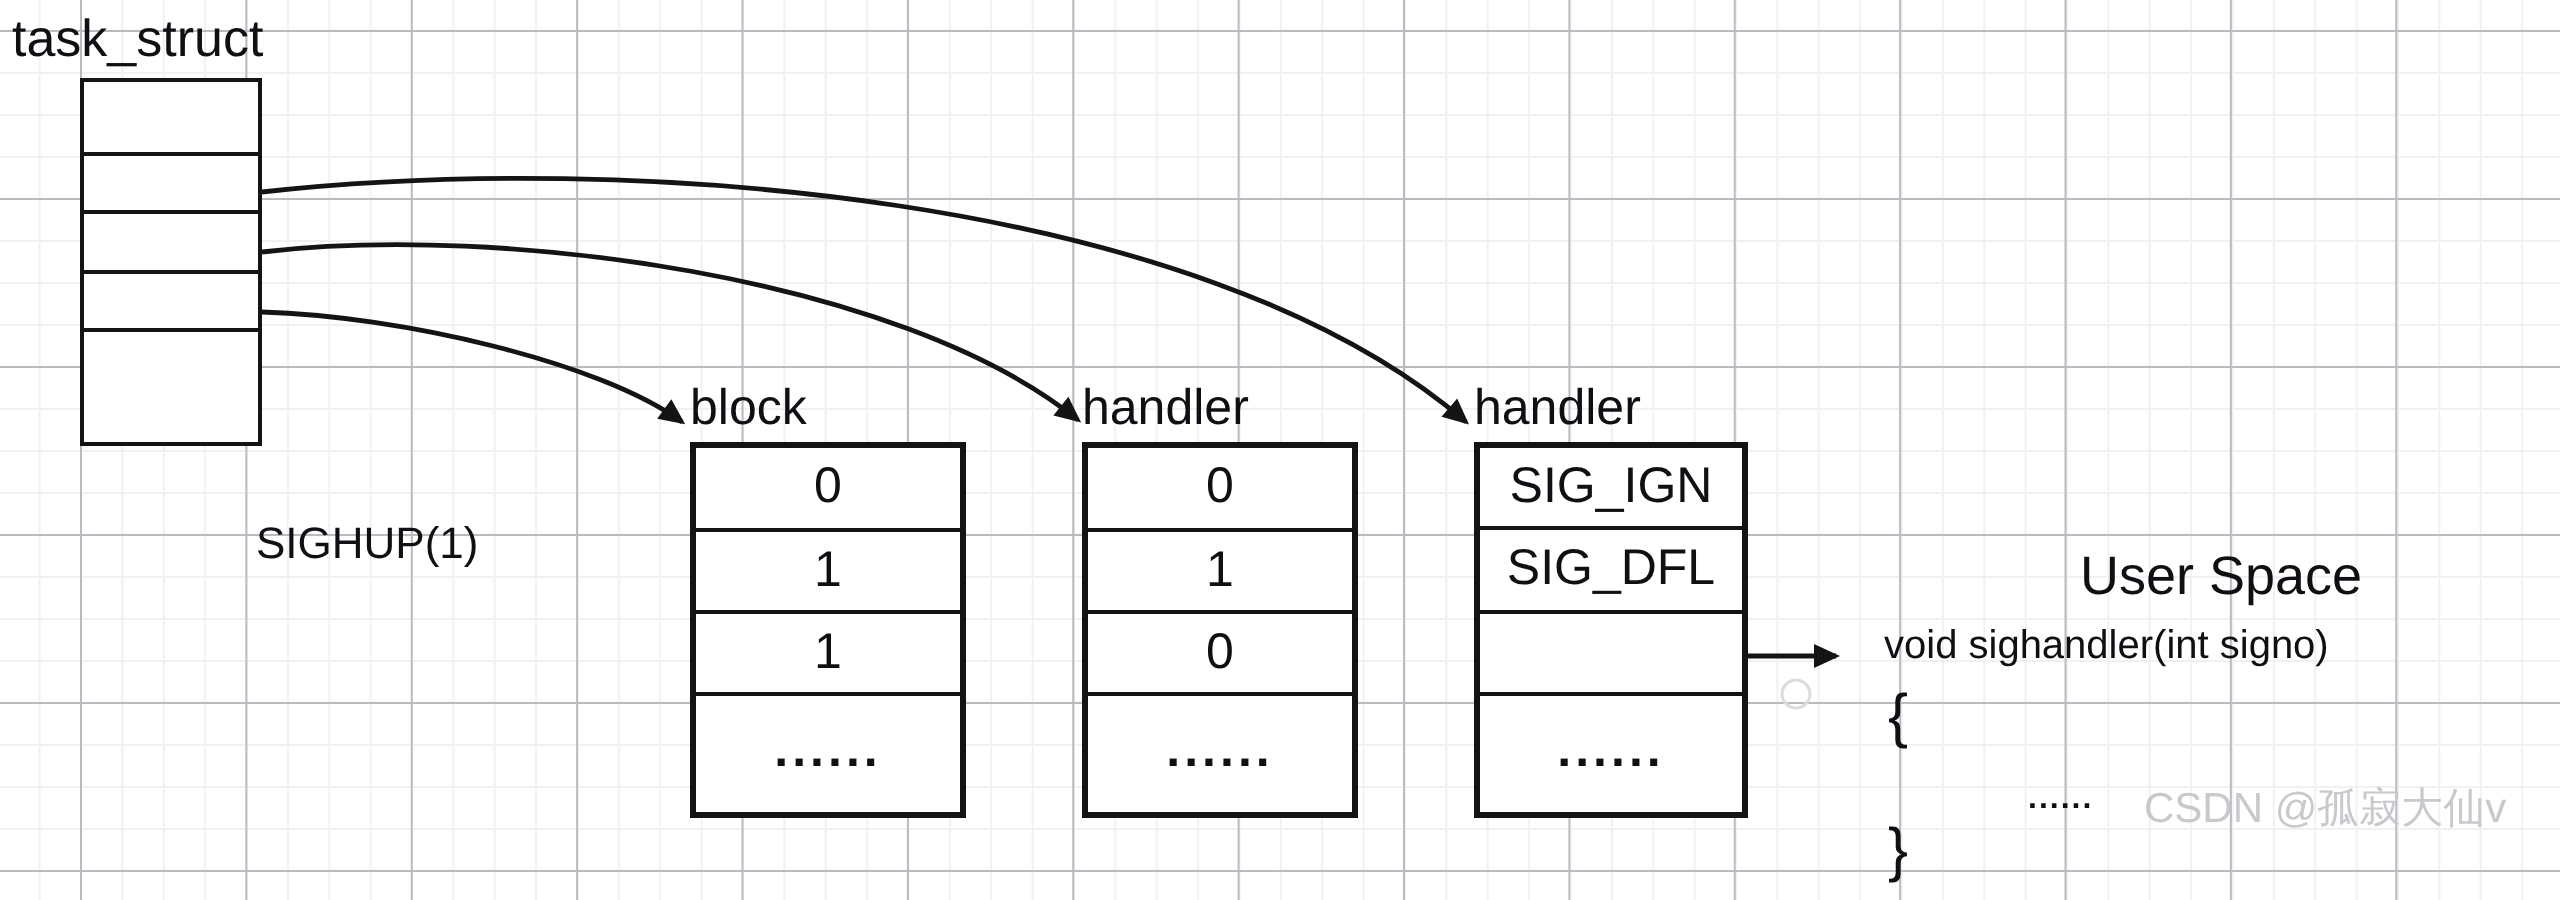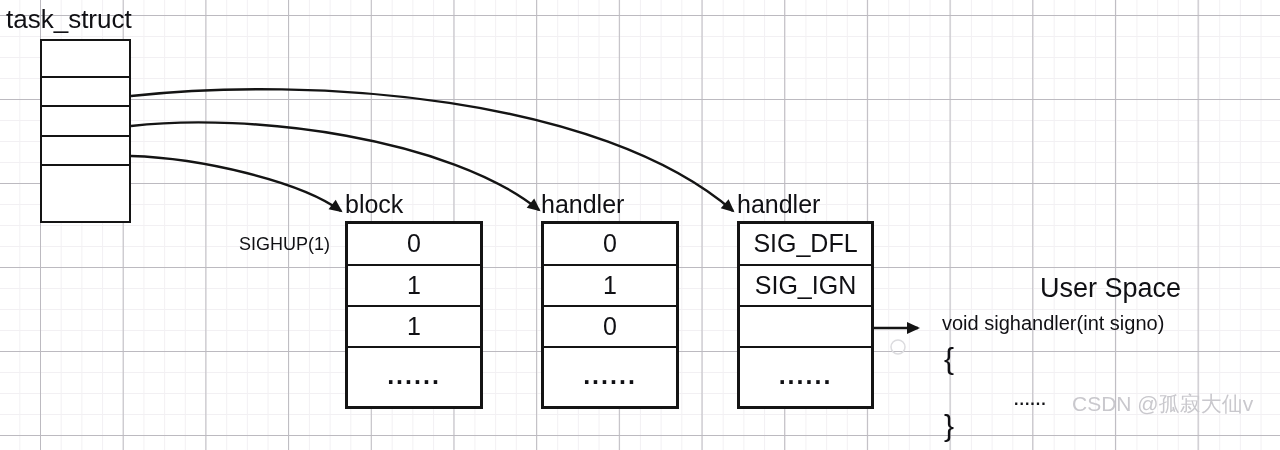--- a/index.html
+++ b/index.html
@@ -20,21 +20,21 @@
   
   .tsbox{left:40px;top:39px;width:91px;height:184px;border:2.5px solid #141414;
     box-sizing:border-box;background:#fff;display:flex;flex-direction:column;}
   .tsrow{box-sizing:border-box;border-bottom:2.5px solid #141414;}
   .tsrow:nth-child(1){height:37px;}
   .tsrow:nth-child(2){height:29px;}
   .tsrow:nth-child(3){height:30px;}
   .tsrow:nth-child(4){height:29px;}
   .tsrow:nth-child(5){flex:1;border-bottom:none;}
   
-  .siglbl{left:128px;width:202px;text-align:right;font-size:18px;height:41px;line-height:41px;white-space:nowrap;}
+  .siglbl{left:128px;width:202px;font-size:22px;height:41px;line-height:41px;white-space:nowrap;margin-top:27px;}
   
   .th{top:189px;width:138px;height:30px;line-height:30px;text-align:left;font-size:25px;}
   .tbl{top:221px;width:138px;border:3px solid #141414;box-sizing:border-box;background:#fff;}
   .c{height:42px;line-height:39px;text-align:center;font-size:25px;
      border-bottom:2.8px solid #141414;box-sizing:border-box;background:#fff;}
   .c.r2,.c.r3{height:41px;line-height:38px;}
   .c.r4{height:58px;line-height:54px;border-bottom:none;font-weight:bold;letter-spacing:2px;}
   
   .us-head{left:1040px;top:273px;font-size:27px;white-space:nowrap;}
   .us-sig{left:942px;top:312px;font-size:20px;white-space:nowrap;}
@@ -86,22 +86,22 @@
   <div class="abs th" style="left:541px">handler</div>
   <div class="abs tbl" style="left:541px">
     <div class="c r1">0</div>
     <div class="c r2">1</div>
     <div class="c r3">0</div>
     <div class="c r4">......</div>
   </div>
 
   <div class="abs th" style="left:737px">handler</div>
   <div class="abs tbl" style="left:737px;width:137px">
+    <div class="c r2">SIG_IGN</div>
     <div class="c r1">SIG_DFL</div>
-    <div class="c r2">SIG_IGN</div>
     <div class="c r3"></div>
     <div class="c r4">......</div>
   </div>
 
   <div class="abs us-head">User Space</div>
   <div class="abs us-sig">void sighandler(int signo)</div>
   <div class="abs brace open">{</div>
   <div class="abs us-dots">......</div>
   <div class="abs brace close">}</div>
 

